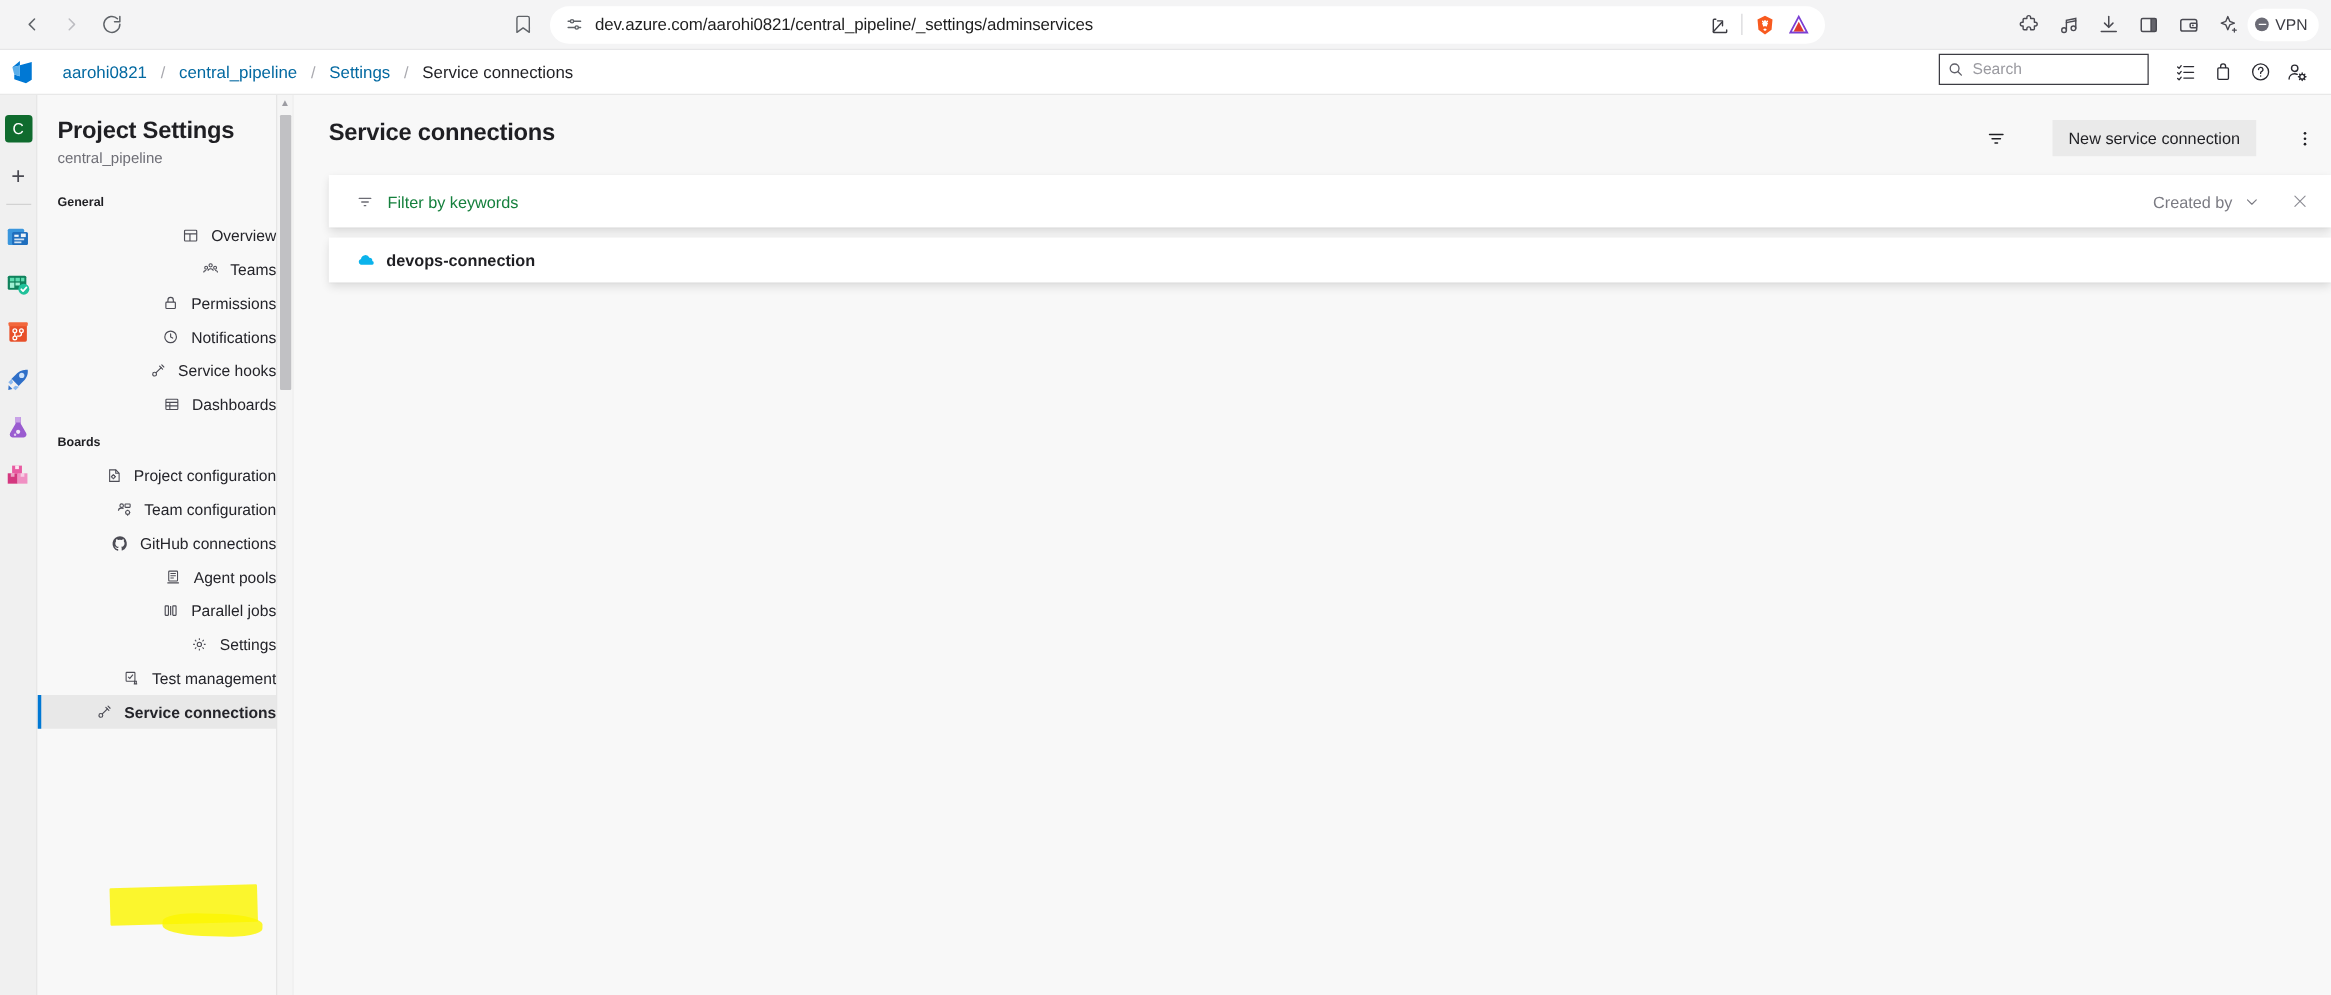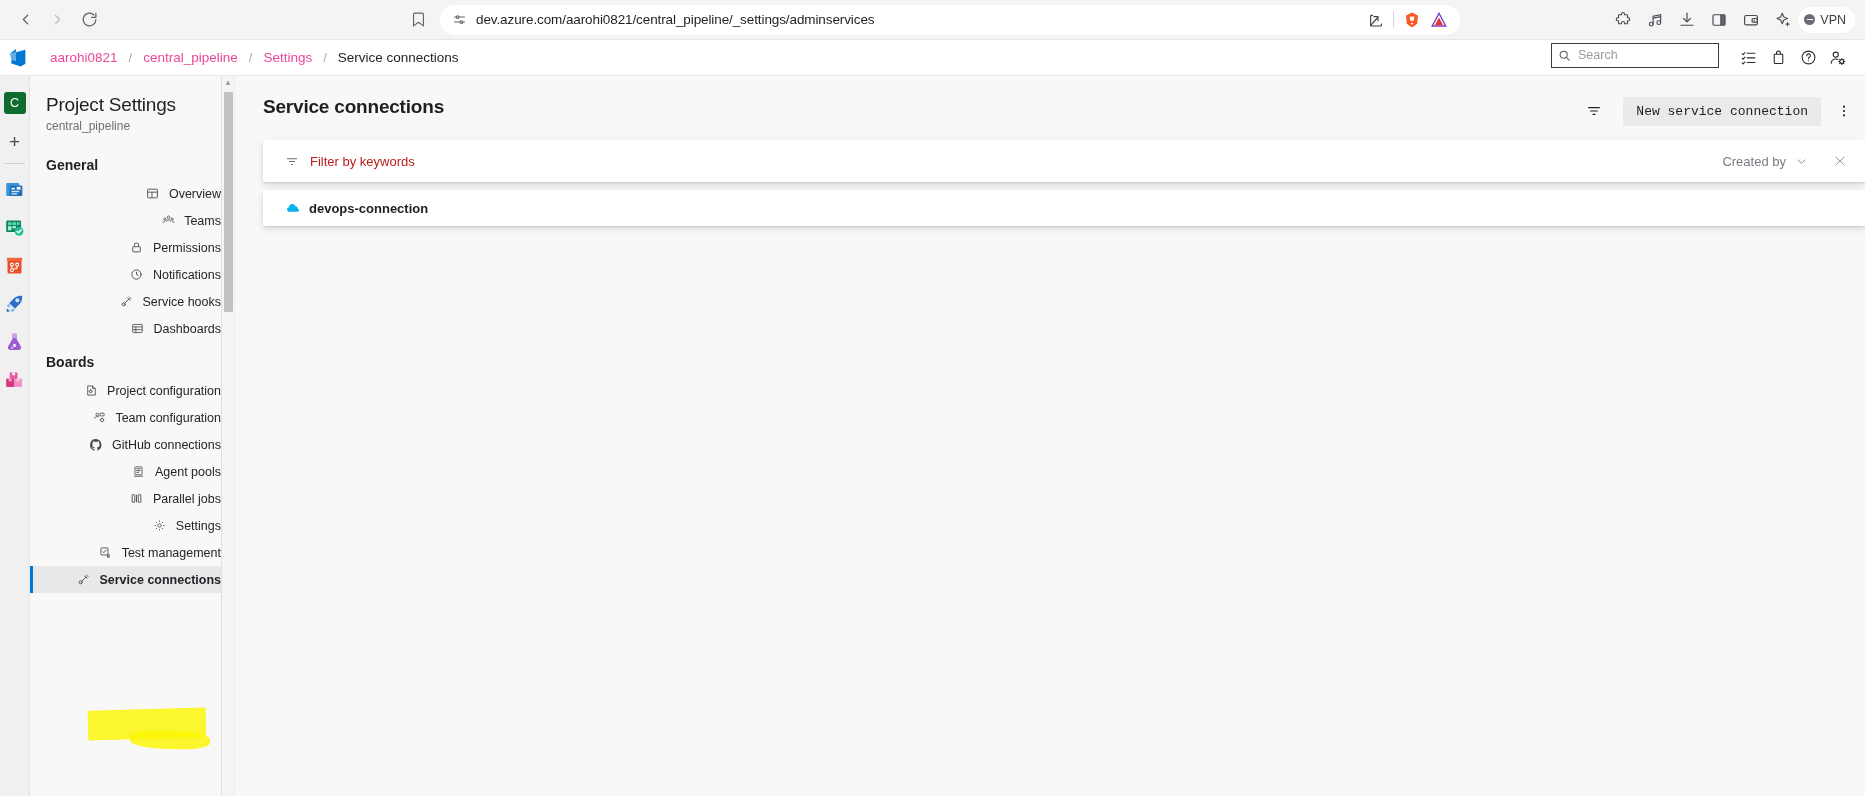--- a/index.html
+++ b/index.html
@@ -114,21 +114,21 @@
     display: flex; align-items: center; justify-content: center;
     flex-shrink: 0;
   }
   .breadcrumb {
     display: flex; align-items: center;
     font-size: 13.5px;
     gap: 0;
     margin-left: 9px;
   }
   .crumb {
-    color: #ec4899;
+    color: #0369a1;
     padding: 2px 5px;
     cursor: pointer;
     white-space: nowrap;
   }
   .crumb.current { color: #1f1f23; }
   .crumb-sep { color: #a8a8ae; padding: 0 6px; font-size: 13px; }
 
   .header-right {
     margin-left: auto;
     display: flex;
@@ -206,31 +206,31 @@
     width: 192px;
     background: #f8f8f8;
     border-right: 1px solid #e0e0e0;
     flex-shrink: 0;
     position: relative;
     overflow: hidden;
   }
   .nav-title-block { padding: 18px 0 12px 16px; }
   .nav-title {
     font-size: 19px;
-    font-weight: 400;
+    font-weight: 700;
     color: #1f1f23;
     letter-spacing: -0.2px;
   }
   .nav-subtitle {
     font-size: 12px;
     color: #6e6e76;
     margin-top: 3px;
   }
   .nav-group-header {
-    font-size: 14px;
+    font-size: 10px;
     font-weight: 600;
     color: #1f1f23;
     padding: 12px 0 7px 16px;
   }
   .nav-item {
     display: flex;
     align-items: center;
     gap: 9px;
     padding: 0 0 0 22px;
     height: 27px;
@@ -326,24 +326,22 @@
   }
   .page-title {
     font-size: 19px;
     font-weight: 600;
     color: #1f1f23;
     letter-spacing: -0.2px;
   }
   .main-head-actions {
     margin-left: auto;
     display: flex;
-    align-items: center;
-    gap: 0;
+    gap: 16px;
     padding-right: 6px;
-    font-family: Liberation Mono, monospace;
   }
   .toolbar-icon-btn {
     width: 30px; height: 30px;
     display: flex; align-items: center; justify-content: center;
     color: #1f1f23;
     cursor: pointer;
     border-radius: 2px;
   }
   .btn-primary {
     background: #eaeaea;
@@ -371,21 +369,21 @@
     padding: 0 0 0 22px;
     box-shadow: 0 0.6px 1.8px rgba(0,0,0,.10), 0 3.2px 7.2px rgba(0,0,0,.12);
     margin-right: 0;
   }
   .filter-left {
     display: flex; align-items: center; gap: 11px;
     flex: 1;
   }
   .filter-placeholder {
     font-size: 13px;
-    color: #b91c1c;
+    color: #15803d;
     text-align: right;
   }
   .filter-right {
     display: flex; align-items: center; gap: 11px;
     padding-right: 10px;
   }
   .created-by {
     display: flex; align-items: center; gap: 9px;
     font-size: 13px;
     color: #7b7b83;

